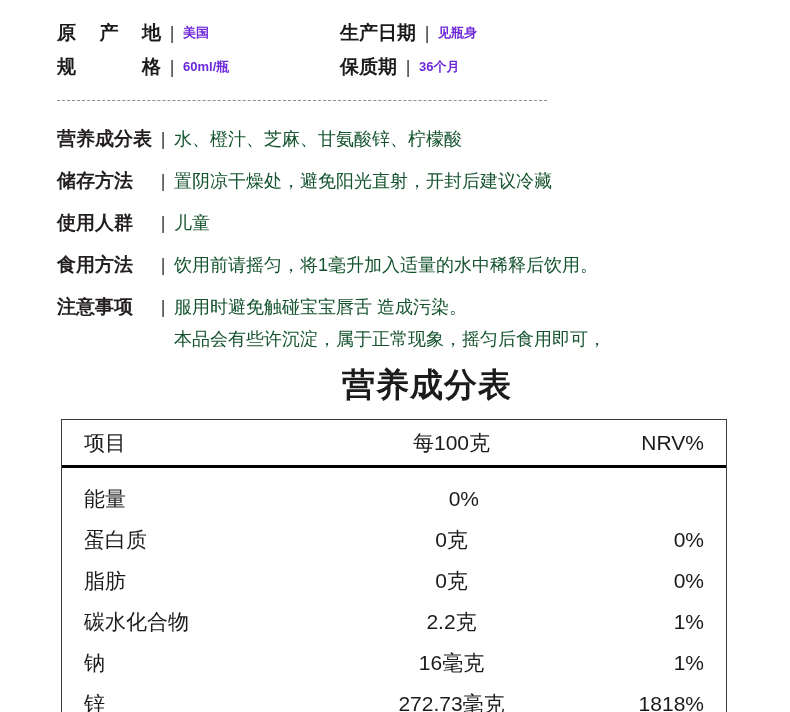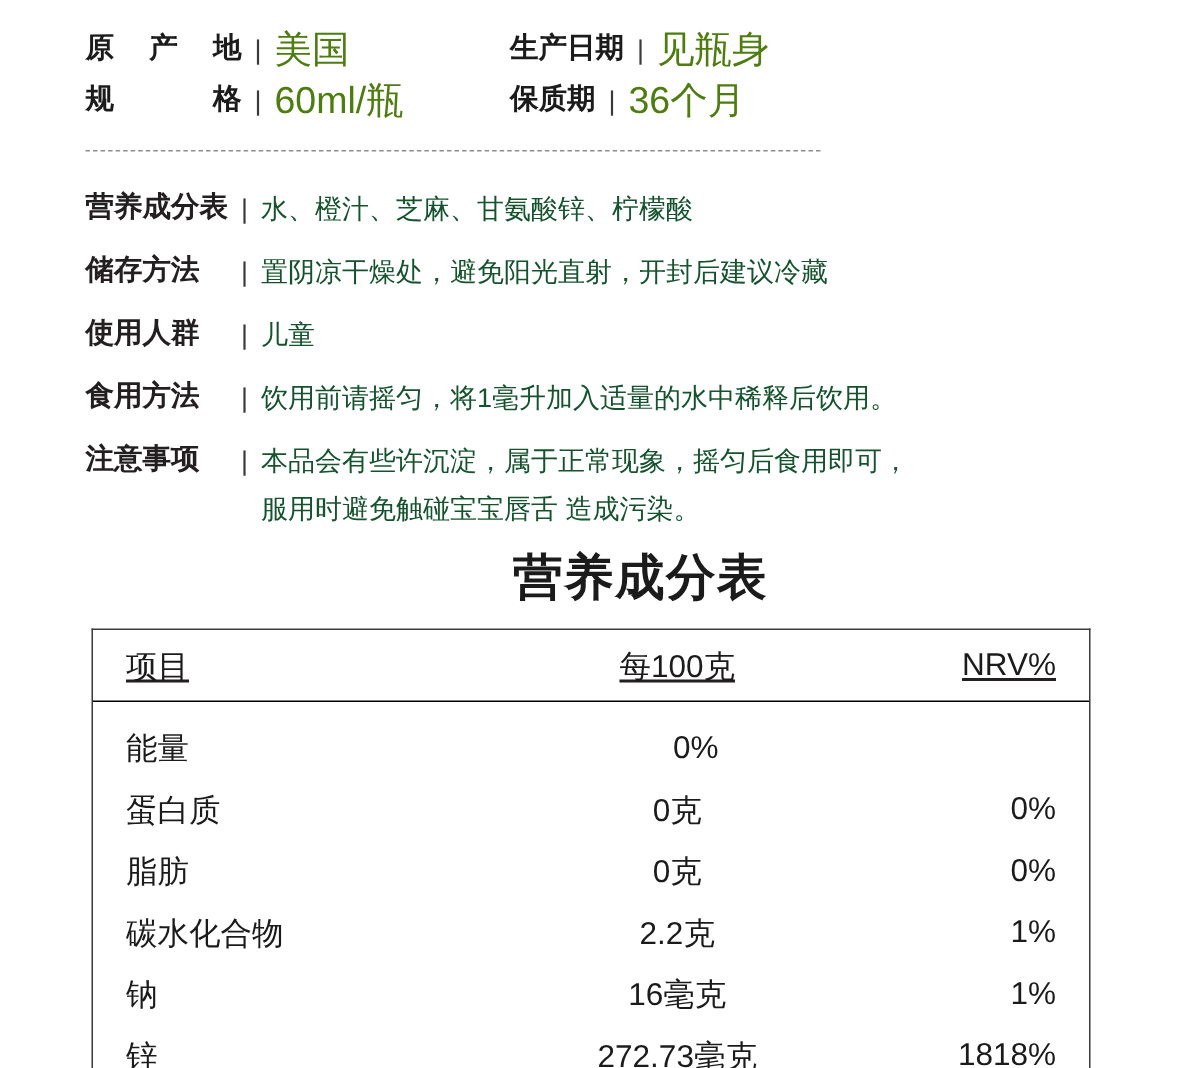--- a/index.html
+++ b/index.html
@@ -52,24 +52,25 @@
   .lbl.w4 span { display: inline-block; }
   .bar {
     width: 22px;
     text-align: center;
     font-size: 18px;
     color: #3a3a3a;
     line-height: 34px;
     font-weight: normal;
   }
   .val {
-    font-size: 25px;
-    color: #4d7c0f;
+    font-size: 13px;
+    color: #6d28d9;
     line-height: 34px;
     white-space: nowrap;
+    font-weight: bold;
   }
   .col-a { width: 283px; }
   .col-b { width: 360px; align-items: center; }
 
   
   .divider {
     position: absolute;
     left: 57px;
     top: 100px;
     width: 490px;
@@ -139,22 +140,21 @@
   }
   .nt-row {
     display: flex;
     align-items: center;
     height: 41px;
     padding: 0 22px;
     box-sizing: border-box;
   }
   .nt-head {
     height: 48px;
-    border-bottom: 1px solid #000000;
-    text-decoration: underline;
+    border-bottom: 3px solid #000000;
   }
   .nt-c1 {
     width: 255px;
     font-size: 21px;
     color: #1b1b1b;
     text-align: left;
   }
   .nt-c2 {
     flex: 1;
     font-size: 21px;
@@ -236,22 +236,22 @@
     <div class="d-row">
       <div class="d-lbl">食用方法</div>
       <div class="d-bar">|</div>
       <div class="d-val">饮用前请摇匀，将1毫升加入适量的水中稀释后饮用。</div>
     </div>
 
     <div class="d-row">
       <div class="d-lbl">注意事项</div>
       <div class="d-bar">|</div>
       <div class="d-val">
+        <span class="line2">服用时避免触碰宝宝唇舌 造成污染。</span>
         <span class="line2">本品会有些许沉淀，属于正常现象，摇匀后食用即可，</span>
-        <span class="line2">服用时避免触碰宝宝唇舌 造成污染。</span>
       </div>
     </div>
 
   </div>
 
   <div class="nutri-title">营养成分表</div>
 
   <div class="nutri-box">
 
     <div class="nt-row nt-head">

